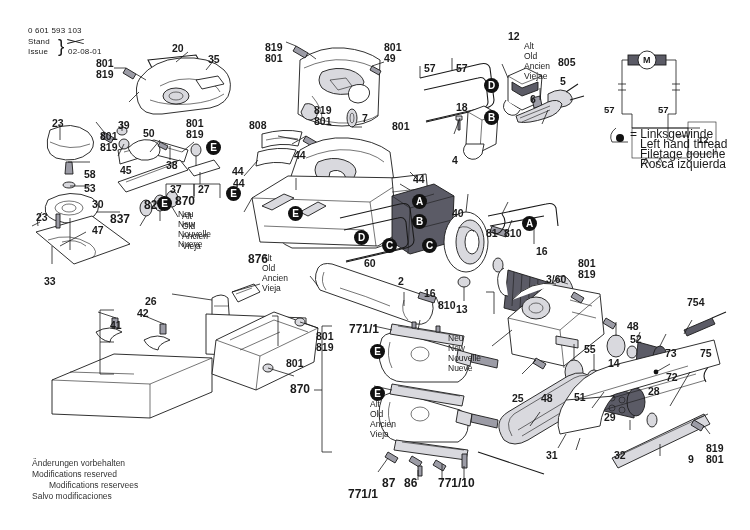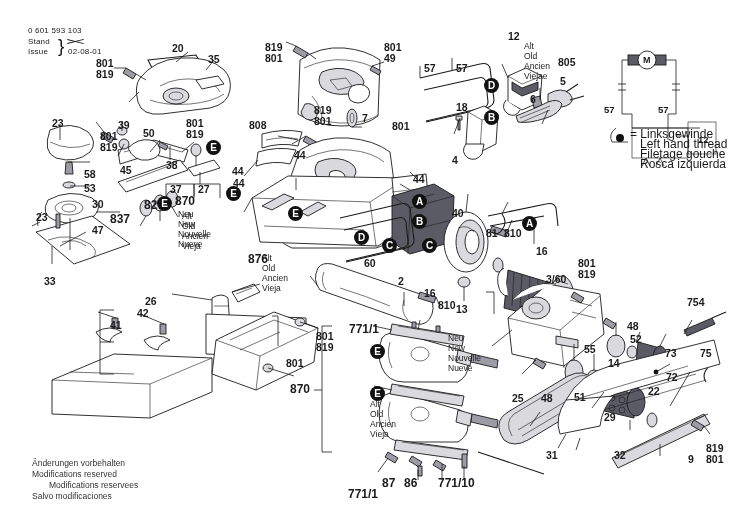--- a/index.html
+++ b/index.html
@@ -506,21 +506,21 @@
   <div class="lbl big" style="left:348px;top:489px;">771/1</div>
   <div class="lbl" style="left:512px;top:393px;">25</div>
   <div class="lbl" style="left:541px;top:393px;">48</div>
   <div class="lbl" style="left:627px;top:321px;">48</div>
   <div class="lbl" style="left:584px;top:344px;">55</div>
   <div class="lbl" style="left:630px;top:334px;">52</div>
   <div class="lbl" style="left:608px;top:358px;">14</div>
   <div class="lbl" style="left:574px;top:392px;">51</div>
   <div class="lbl" style="left:604px;top:412px;">29</div>
   <div class="lbl" style="left:666px;top:372px;">72</div>
-  <div class="lbl" style="left:648px;top:386px;">22</div>
+  <div class="lbl" style="left:648px;top:386px;">28</div>
   <div class="lbl" style="left:687px;top:297px;">754</div>
   <div class="lbl" style="left:665px;top:348px;">73</div>
   <div class="lbl" style="left:700px;top:348px;">75</div>
   <div class="lbl" style="left:546px;top:450px;">31</div>
   <div class="lbl" style="left:614px;top:450px;">32</div>
   <div class="lbl" style="left:688px;top:454px;">9</div>
   <div class="lbl" style="left:706px;top:443px;">819
 801</div>
 
   <div class="cmark" style="left:412px;top:194px;">A</div>

